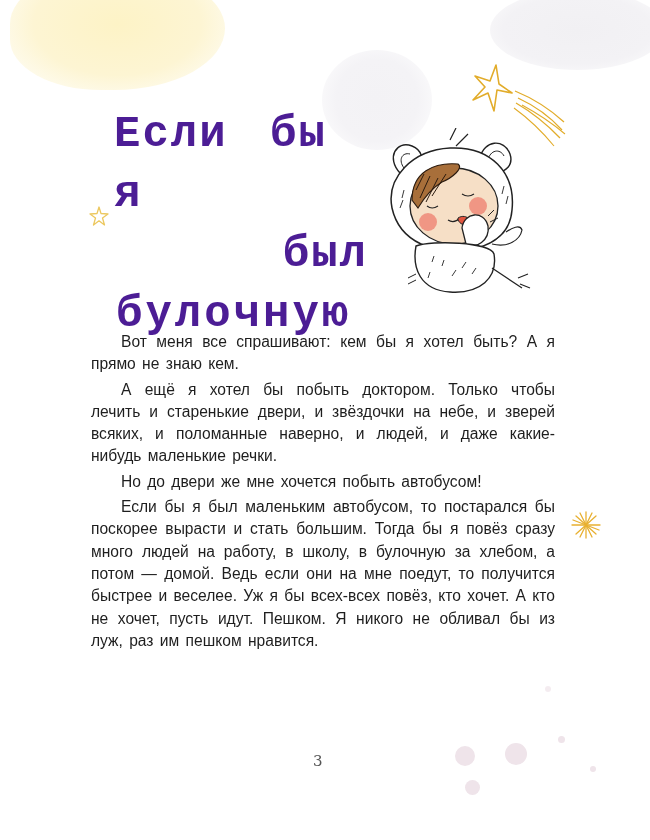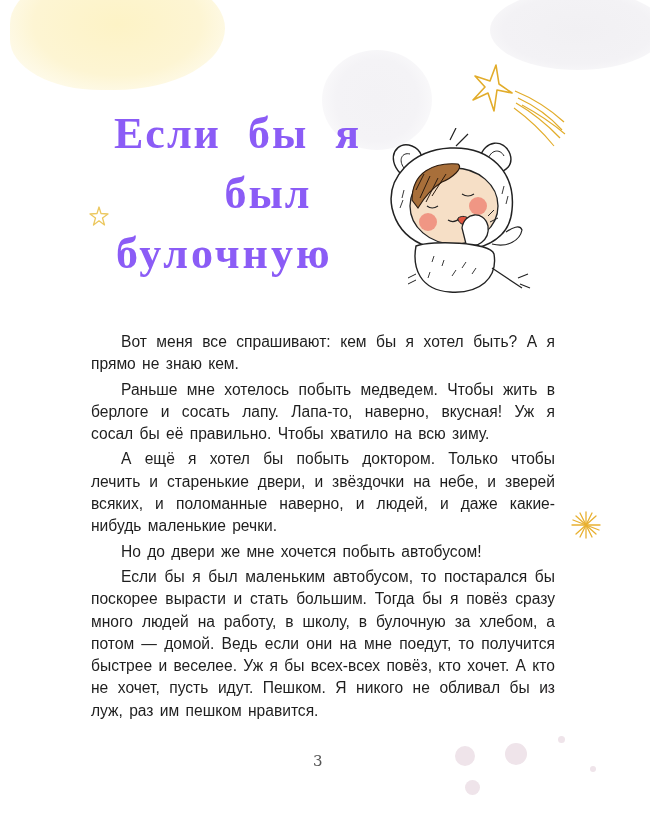--- a/index.html
+++ b/index.html
@@ -20,28 +20,28 @@
       background: radial-gradient(ellipse at 50% 50%, #f1f0f3 0%, #f3f2f5 60%, rgba(255,255,255,0) 100%);
     }
     .blob-grey-mid {
       left: 322px; top: 50px; width: 110px; height: 100px;
       background: radial-gradient(circle at 50% 50%, #f3f2f5 0%, #f4f3f6 55%, rgba(255,255,255,0) 100%);
     }
     .dot { position: absolute; border-radius: 50%; background: #efe4ea; }
 
     .title {
       position: absolute; left: 108px; top: 104px; width: 260px;
-      font-family: Liberation Serif, serif;
-      color: #8b5cf6;
+      font-family: Liberation Mono, monospace;
+      color: #4c1d95;
       text-align: center;
       letter-spacing: 2px;
     }
     .title .line { display: block; font-size: 44px; line-height: 60px; font-weight: bold; }
     .title .l1 { text-align: left; padding-left: 6px; word-spacing: 14px; }
-    .title .l2 { padding-left: 60px; text-align: center; }
+    .title .l2 { padding-left: 60px; text-align: right; }
     .title .l3 { text-align: left; padding-left: 8px; letter-spacing: 3px; }
 
     .illustration { position: absolute; left: 372px; top: 128px; width: 165px; height: 170px; }
     .shooting-star { position: absolute; left: 470px; top: 60px; width: 100px; height: 95px; }
     .small-star { position: absolute; left: 88px; top: 205px; width: 22px; height: 22px; }
     .sparkle { position: absolute; left: 568px; top: 510px; width: 36px; height: 30px; }
 
     .story {
       position: absolute; left: 88px; top: 328px; width: 470px;
       font-size: 15.6px; line-height: 22.3px;
@@ -131,19 +131,18 @@
     <line x1="8" y1="6" x2="28" y2="24"></line>
     <line x1="28" y1="6" x2="8" y2="24"></line>
     <line x1="12" y1="3" x2="24" y2="27"></line>
     <line x1="24" y1="3" x2="12" y2="27"></line>
     <line x1="5" y1="10" x2="31" y2="20"></line>
   </g>
 </svg>
 
 <div class="story">
   <p>Вот меня все спрашивают: кем бы я хотел быть? А я прямо не знаю кем.</p>
-  <p>Раньше мне хотелось побыть медведем. Чтобы жить в берлоге и сосать лапу. Лапа-то, наверно, вкусная! Уж я сосал бы её правильно. Чтобы хватило на всю зиму.</p>
   <p>А ещё я хотел бы побыть доктором. Только чтобы лечить и старенькие двери, и звёздочки на небе, и зверей всяких, и поломанные наверно, и людей, и даже какие-нибудь маленькие речки.</p>
   <p>Но до двери же мне хочется побыть автобусом!</p>
   <p>Если бы я был маленьким автобусом, то постарался бы поскорее вырасти и стать большим. Тогда бы я повёз сразу много людей на работу, в школу, в булочную за хлебом, а потом — домой. Ведь если они на мне поедут, то получится быстрее и веселее. Уж я бы всех-всех повёз, кто хочет. А кто не хочет, пусть идут. Пешком. Я никого не обливал бы из луж, раз им пешком нравится.</p>
 </div>
 
 <div class="page-number">3</div>
 
 </body></html>

